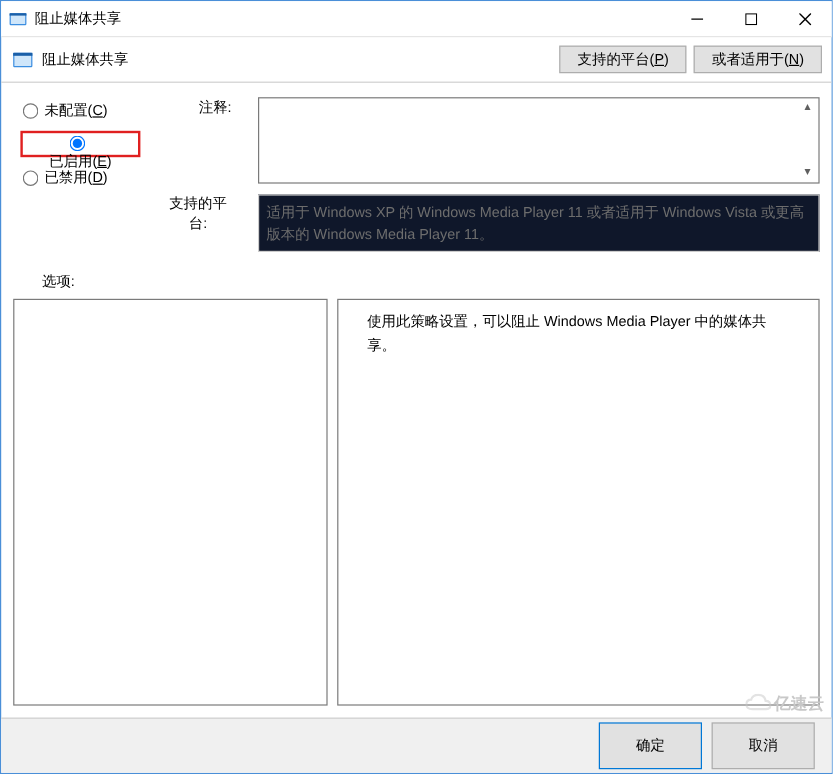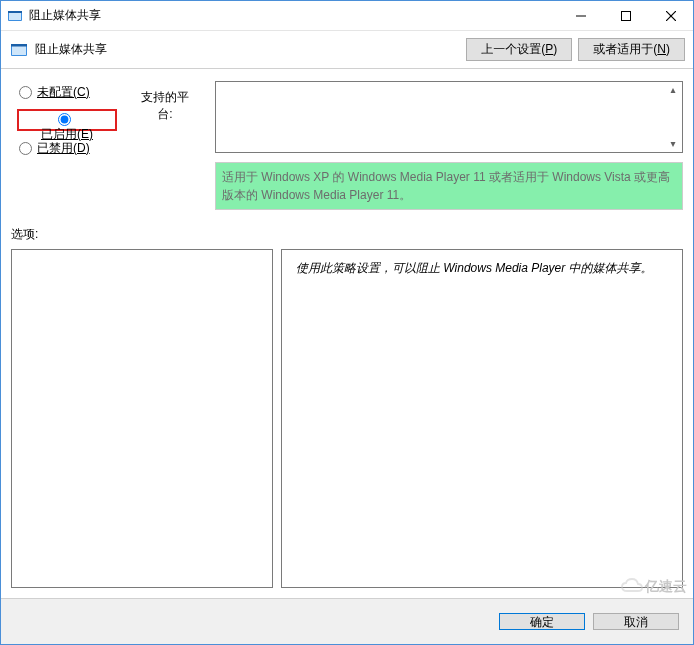--- a/index.html
+++ b/index.html
@@ -10,44 +10,44 @@
     .titlebar-title { font-size: 12px; flex: 1; }
     .titlebar-controls { display: flex; }
     .tb-btn { width: 45px; height: 29px; display: flex; align-items: center; justify-content: center; background: transparent; border: none; font-family: inherit; }
     .subheader { height: 38px; display: flex; align-items: center; padding: 0 8px; border-bottom: 1px solid #d0d0d0; }
     .subheader-icon { width: 20px; height: 20px; margin-right: 6px; display: inline-flex; align-items: center; justify-content: center; }
     .subheader-title { font-size: 12px; flex: 1; }
     .nav-btn { height: 23px; padding: 0 14px; margin-left: 6px; background: #e1e1e1; border: 1px solid #adadad; font-size: 12px; font-family: inherit; }
     .nav-btn u { text-decoration: underline; }
     .content { flex: 1; padding: 12px 10px 0 10px; display: flex; flex-direction: column; }
     .top-row { display: flex; gap: 20px; }
-    .radio-col { width: 100px; flex-shrink: 0; margin-left:6px;text-decoration:underline;}
+    .radio-col { width: 100px; flex-shrink: 0; margin-left:6px;}
     .radio-opt { display: flex; align-items: center; height: 22px; margin-bottom: 6px; padding: 2px 2px; }
     .radio-opt input { margin-right: 5px; }
     .radio-opt label u { text-decoration: underline; }
     .highlight { border: 2px solid #e02020; flex-direction: column; }
     .labels-col { width: 58px; text-align: right; padding-right: 2px; }
     .labels-col .lbl { height: 26px;}
     .fields-col { flex: 1; display: flex; flex-direction: column; }
     .comment-box { width: 100%; height: 72px; border: 1px solid #7a7a7a; resize: none; font-family: inherit; font-size: 12px; padding: 3px; position: relative; }
     .scroll-placeholder { position: absolute; right:2px; width:16px; display:flex; flex-direction:column; justify-content:space-between; }
     .comment-wrap { position: relative; }
     .scroll-placeholder .arr { color:#606060; font-size:10px; text-align:center; line-height:14px; }
     .platform-row { display: flex; margin-top: 6px; }
-    .platform-box { flex:1; border: 1px solid #cccccc; background: #86efac; padding: 5px 6px; color: #6d6d6d; line-height: 1.5; height:48px;}
-    .section-labels { display: flex; margin-top: 16px; }
+    .platform-box { flex:1; border: 1px solid #cccccc; background: #0f172a; padding: 5px 6px; color: #6d6d6d; line-height: 1.5; height:48px;}
+    .section-labels { display: flex; margin-top: 16px; margin-left: 24px; }
     .sec-left { width: 270px; }
     .sec-right { flex: 1; }
     .panels { display: flex; gap: 8px; margin-top: 6px; flex: 1; margin-bottom: 10px; min-height: 0; }
     .panel { border: 1px solid #7a7a7a; background: #fff; }
     .panel-left { width: 262px; }
-    .panel-right { flex: 1; padding: 8px 14px; line-height: 1.7; overflow: hidden; font-style: italic; }
+    .panel-right { flex: 1; padding: 8px 24px; line-height: 1.7; overflow: hidden; }
     .panel-right p { margin-bottom: 12px; }
     .footer { height: 46px; border-top: 1px solid #d0d0d0; display: flex; align-items: center; justify-content: flex-end; padding: 0 14px; gap: 8px; background: #f0f0f0; }
-    .footer-btn { width: 86px; height: 17px; background: #e1e1e1; border: 1px solid #adadad; font-size: 12px; font-family: inherit; }
+    .footer-btn { width: 86px; height: 39px; background: #e1e1e1; border: 1px solid #adadad; font-size: 12px; font-family: inherit; }
     .footer-btn.primary { border-color: #0078d7; background:#e1e1e1;}
     .watermark { position: absolute; right: 6px; bottom: 48px; color: #c8c8c8; font-size: 14px; font-weight: bold; display: flex; align-items: flex-start; gap: 2px; }
     .watermark svg { opacity: 0.5; }
   </style>
 </head>
 <body>
 
 <div class="window">
 
   <div class="titlebar">
@@ -81,21 +81,21 @@
 
   <div class="subheader">
     <span class="subheader-icon">
       <svg width="20" height="20" viewBox="0 0 20 20">
           <rect x="2" y="4" width="16" height="12" fill="#3a8de0" rx="1"></rect>
           <rect x="3" y="5" width="14" height="10" fill="#cfe6fa"></rect>
           <rect x="2" y="4" width="16" height="2.5" fill="#1a5fa8"></rect>
         </svg>
     </span>
     <span class="subheader-title">阻止媒体共享</span>
-    <button class="nav-btn"><span>上一个设置</span>(<u>P</u>)</button>
+    <button class="nav-btn"><span>支持的平台</span>(<u>P</u>)</button>
     <button class="nav-btn"><span>或者适用于</span>(<u>N</u>)</button>
   </div>
 
   <div class="content">
 
     <div class="top-row">
       <div class="radio-col">
         <div class="radio-opt">
           <input type="radio" name="state" id="r1" style="">
           <label for="r1"><span>未配置</span>(<u>C</u>)</label>
@@ -104,20 +104,21 @@
           <input type="radio" name="state" id="r2" checked="" style="">
           <label for="r2"><span>已启用</span>(<u>E</u>)</label>
         </div>
         <div class="radio-opt">
           <input type="radio" name="state" id="r3" style="">
           <label for="r3"><span>已禁用</span>(<u>D</u>)</label>
         </div>
       </div>
 
       <div class="labels-col">
+        <div class="lbl" style="height:72px;">注释:</div>
         <div class="lbl" style="padding-top:8px;text-align:center;">支持的平台:</div>
       </div>
 
       <div class="fields-col">
         <div class="comment-wrap">
           <textarea class="comment-box" style=""></textarea>
           <div class="scroll-placeholder" style="top:2px;height:68px;">
             <div class="arr">▴</div>
             <div class="arr">▾</div>
           </div>

